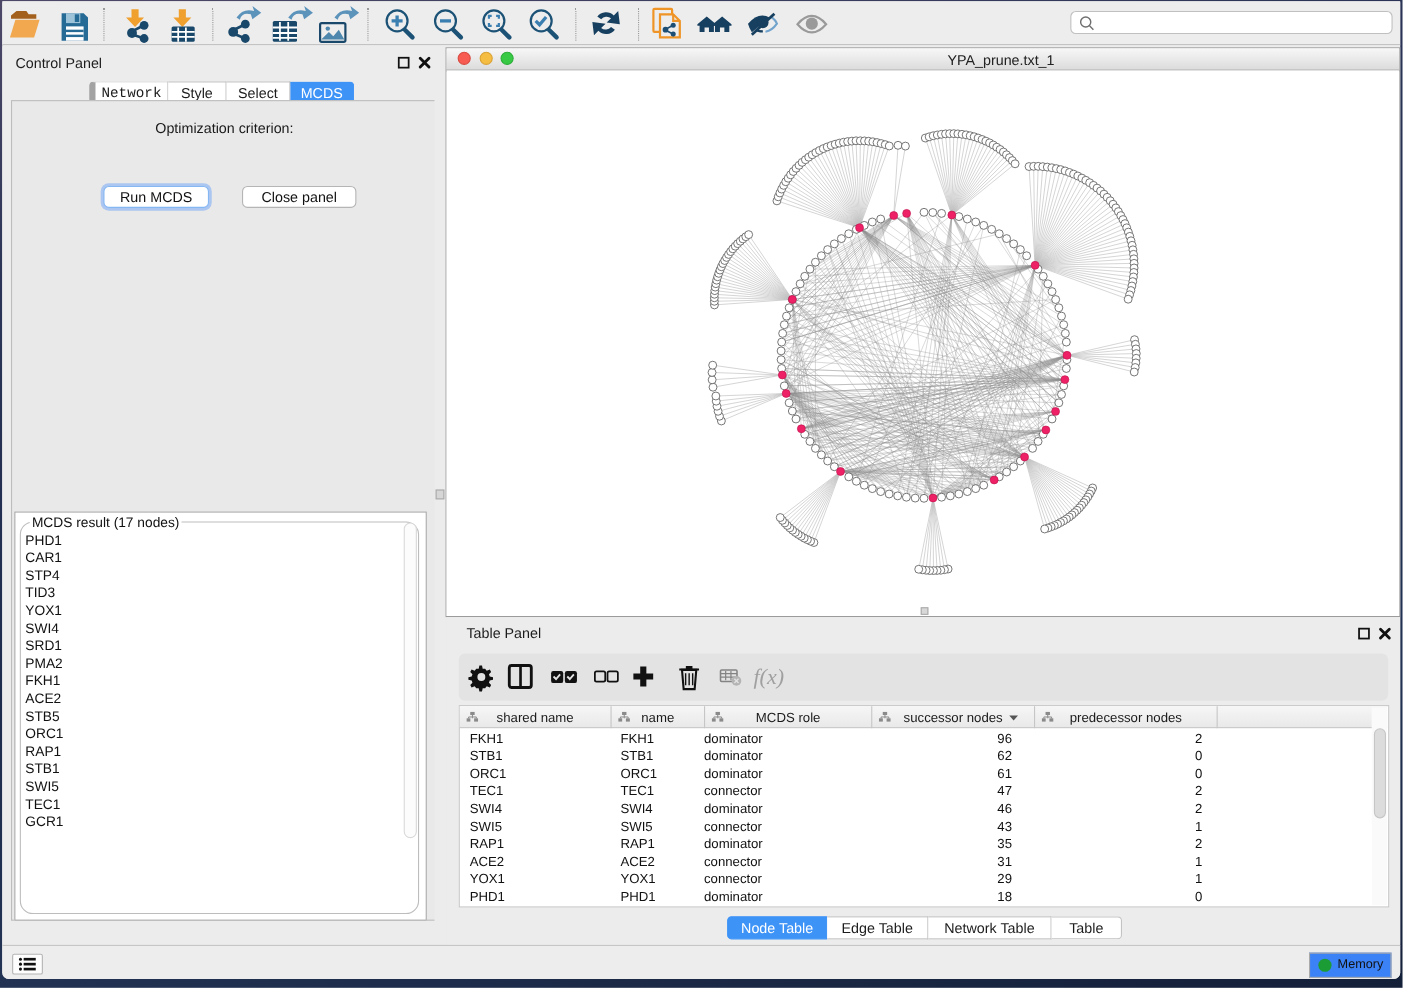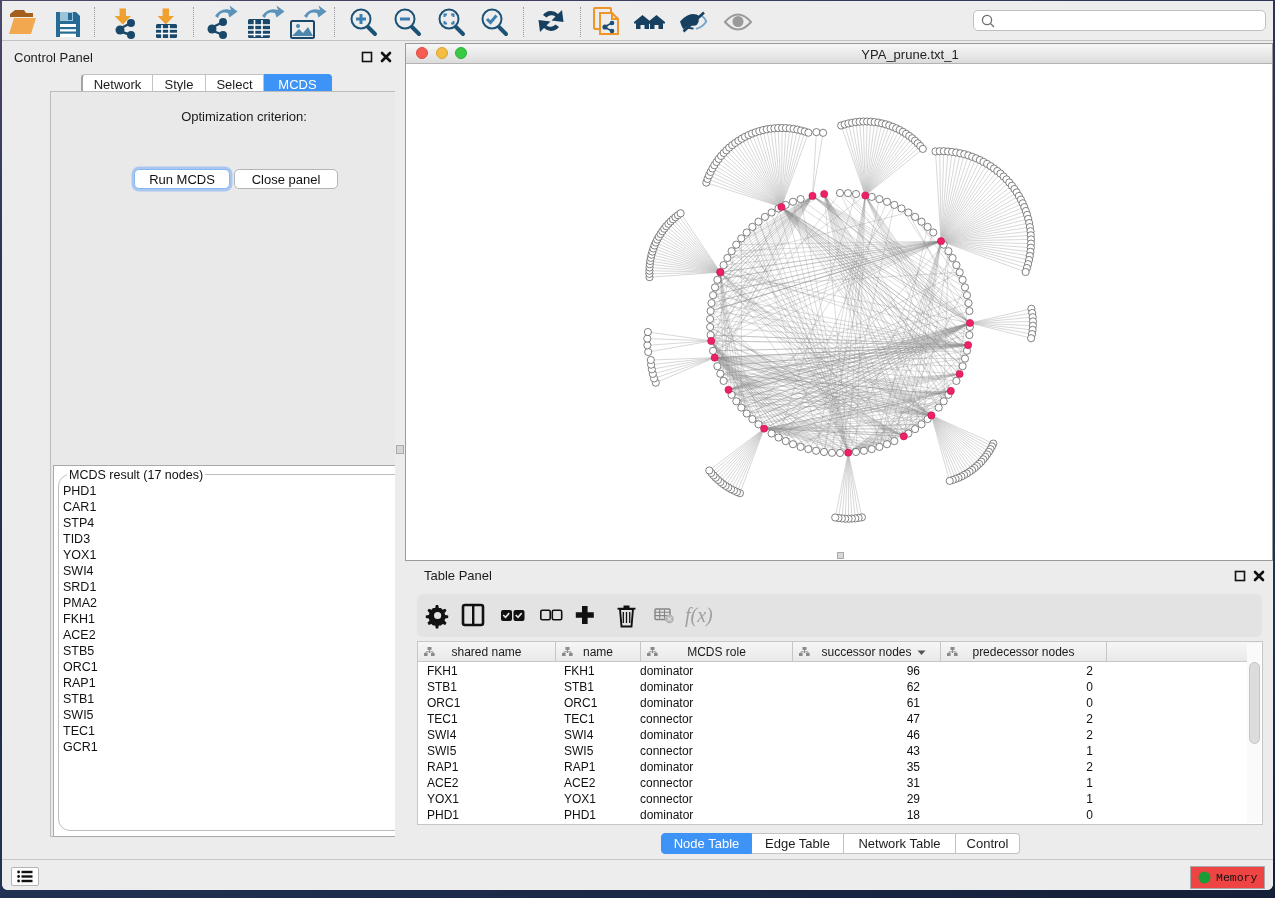--- a/index.html
+++ b/index.html
@@ -10,24 +10,24 @@
 
 .toolbar { position:absolute; left:0; top:0; width:1271px; height:39px; background:#ededed; border-bottom:1px solid #c3c3c3; }
 .sep { position:absolute; top:5px; height:30px; width:0; border-left:1px dotted #9a9a9a; }
 .ticon { position:absolute; }
 .search { position:absolute; left:971px; top:8px; width:293px; height:21px; background:#fff; border:1px solid #c0c0c0; border-radius:5px; }
 
 .lpanel { position:absolute; left:0; top:40px; width:404px; height:817px; background:#ececec; }
 .ptitle { position:absolute; font-size:13px; color:#1c1c1c; }
 .tabs { position:absolute; left:79px; top:32px; height:20px; display:flex; }
 .tab { height:20px; line-height:19px; font-size:13px; color:#1c1c1c; background:#fff; border:1px solid #c3c3c3; border-left:none; text-align:center;}
-.tab.first { border-left:2px solid #a3a3a3; border-radius:4px 0 0 4px; }
+.tab.first { border-left:6px solid #a3a3a3; border-radius:4px 0 0 4px;font-family:Liberation Mono, monospace; }
 .tab.last { border-radius:0 4px 4px 0; }
 .tab.active { background:#3e93f7; color:#fff; border-color:#3e93f7; }
-.cpcontent { position:absolute; left:8px; top:49px; width:388px; height:746px; background:#e9e9e9; border:1px solid #bdbdbd;margin-left:40px; }
+.cpcontent { position:absolute; left:8px; top:49px; width:388px; height:746px; background:#e9e9e9; border:1px solid #bdbdbd; }
 .optlabel { position:absolute; left:0; top:17px; width:100%; text-align:center; font-size:13px; color:#1a1a1a; }
 .combo { position:absolute; left:33px; top:42px; width:313px; height:20px; background:#fff; border:1px solid #b9b9b9; border-radius:4px; font-size:13.5px; color:#111; text-align:center; line-height:18px; padding-right:20px; }
 .stepper { position:absolute; right:-1px; top:-1px; width:22px; height:20px; border-radius:4px; background:linear-gradient(#59aafc,#2a7ae8); }
 .btn { position:absolute; height:20px; background:#fff; border:1px solid #b5b5b5; border-radius:5px; font-size:13px; color:#111; text-align:center; line-height:20px; }
 .btn.focus { border-color:#85b7f3; box-shadow:0 0 0 2.5px rgba(120,170,245,.55); }
 .mcdsbox { position:absolute; left:2px; top:373px; width:375px; height:372px; background:#fff; border:1px solid #a9a9a9; }
 .fieldset { position:absolute; left:4px; top:8px; right:6px; bottom:5px; border:1px solid #bdbdbd; border-radius:12px; }
 .fieldlabel { position:absolute; left:8px; top:-7px; background:#fff; font-size:12.5px; color:#111; padding:0 2px; }
 .mlist { position:absolute; left:9px; top:17px; font-size:12.5px; color:#111; line-height:16px; }
 .mscroll { position:absolute; right:8px; top:9px; width:12px; height:287px; background:#fcfcfc; border:1px solid #d9d9d9; border-radius:6px; }
@@ -48,21 +48,21 @@
 .tcell { position:absolute; top:0; height:16px; white-space:nowrap; }
 .num { text-align:right; }
 .btabs { position:absolute; left:255px; top:272px; height:21px; display:flex; }
 .btab { height:21px; line-height:20px; font-size:13px; background:#fff; border:1px solid #c3c3c3; border-left:none; color:#1c1c1c; text-align:center; }
 .btab.first { border-left:1px solid #c3c3c3; border-radius:4px 0 0 4px; }
 .btab.last { border-radius:0 4px 4px 0; }
 .btab.active { background:#3e93f7; color:#fff; border-color:#3e93f7; }
 
 .status { position:absolute; left:0; top:857px; width:1271px; height:31px; background:#ededed; border-top:1px solid #c6c6c6; }
 .lbtn { position:absolute; left:9px; top:7px; width:28px; height:19px; background:#fdfdfd; border:1px solid #b4b4b4; border-radius:2px; }
-.membtn { position:absolute; right:8px; top:6px; width:75px; height:23px; background:#ef4444; border:1px solid #a9a9a9; font-size:11.5px; color:#111;font-family:Liberation Mono, monospace; }
+.membtn { position:absolute; right:8px; top:6px; width:75px; height:23px; background:#3b82f6; border:1px solid #a9a9a9; font-size:11.5px; color:#111; }
 </style></head><body>
 <div class="win">
 <div class="toolbar">
 <div class="sep" style="left:92px"></div>
 <div class="sep" style="left:191px"></div>
 <div class="sep" style="left:332px"></div>
 <div class="sep" style="left:521px"></div>
 <div class="sep" style="left:578px"></div>
 <svg class="ticon" style="left:-2px;top:-1px" width="760" height="42" viewBox="0 0 760 42">
 
@@ -178,26 +178,26 @@
 <div class="lpanel">
 <div class="ptitle" style="left:12px;top:8px">Control Panel</div>
 <svg style="position:absolute;left:359px;top:9px" width="32" height="12" viewBox="0 0 32 12">
         <rect x="1.5" y="1.5" width="9" height="9" fill="none" stroke="#111" stroke-width="1.6"></rect>
         <path d="M21 2 l8 8 M29 2 l-8 8" stroke="#111" stroke-width="2.6" stroke-linecap="round"></path>
       </svg>
 <div class="tabs">
         <div class="tab first" style="width:72px">Network</div>
         <div class="tab" style="width:53px">Style</div>
         <div class="tab" style="width:58px">Select</div>
-        <div class="tab active last" style="width:68px">MCDS</div>
+        <div class="tab active last" style="width:58px">MCDS</div>
       </div>
 <div class="cpcontent">
 <div class="optlabel">Optimization criterion:</div>
 <div class="btn focus" style="left:83px;top:77px;width:96px">Run MCDS</div>
-<div class="btn" style="left:183px;top:77px;width:104px">Close panel</div>
+<div class="btn" style="left:209px;top:77px;width:104px">Close panel</div>
 <div class="mcdsbox">
           <div class="fieldset">
             <div class="fieldlabel">MCDS result (17 nodes)</div>
           </div>
 <div class="mlist">PHD1<br>CAR1<br>STP4<br>TID3<br>YOX1<br>SWI4<br>SRD1<br>PMA2<br>FKH1<br>ACE2<br>STB5<br>ORC1<br>RAP1<br>STB1<br>SWI5<br>TEC1<br>GCR1</div>
 <div class="mscroll"></div>
 </div>
 </div>
 </div>
 <div class="divider">
@@ -666,21 +666,21 @@
           <div class="tcell num" style="left:375px;width:127px">18</div>
           <div class="tcell num" style="left:523px;width:152px">0</div>
         </div>
 <div style="position:absolute;right:1px;top:1px;width:14px;height:180px;background:#fafafa"></div>
         <div style="position:absolute;right:2px;top:20px;width:11px;height:82px;background:#dcdcdc;border:1px solid #c6c6c6;border-radius:6px"></div>
       </div>
 <div class="btabs">
         <div class="btab active first" style="width:91px">Node Table</div>
         <div class="btab" style="width:92px">Edge Table</div>
         <div class="btab" style="width:112px">Network Table</div>
-        <div class="btab last" style="width:64px">Control</div>
+        <div class="btab last" style="width:64px">Table</div>
       </div>
 </div>
 <div class="status">
 <div class="lbtn">
         <svg width="16" height="13" viewBox="0 0 16 13" style="position:absolute;left:5px;top:2px">
           <g fill="#111">
             <circle cx="1.6" cy="2" r="1.4"></circle>
             <circle cx="1.6" cy="6.5" r="1.4"></circle>
             <circle cx="1.6" cy="11" r="1.4"></circle>
             <rect x="4.5" y="0.8" width="11" height="2.4"></rect>

